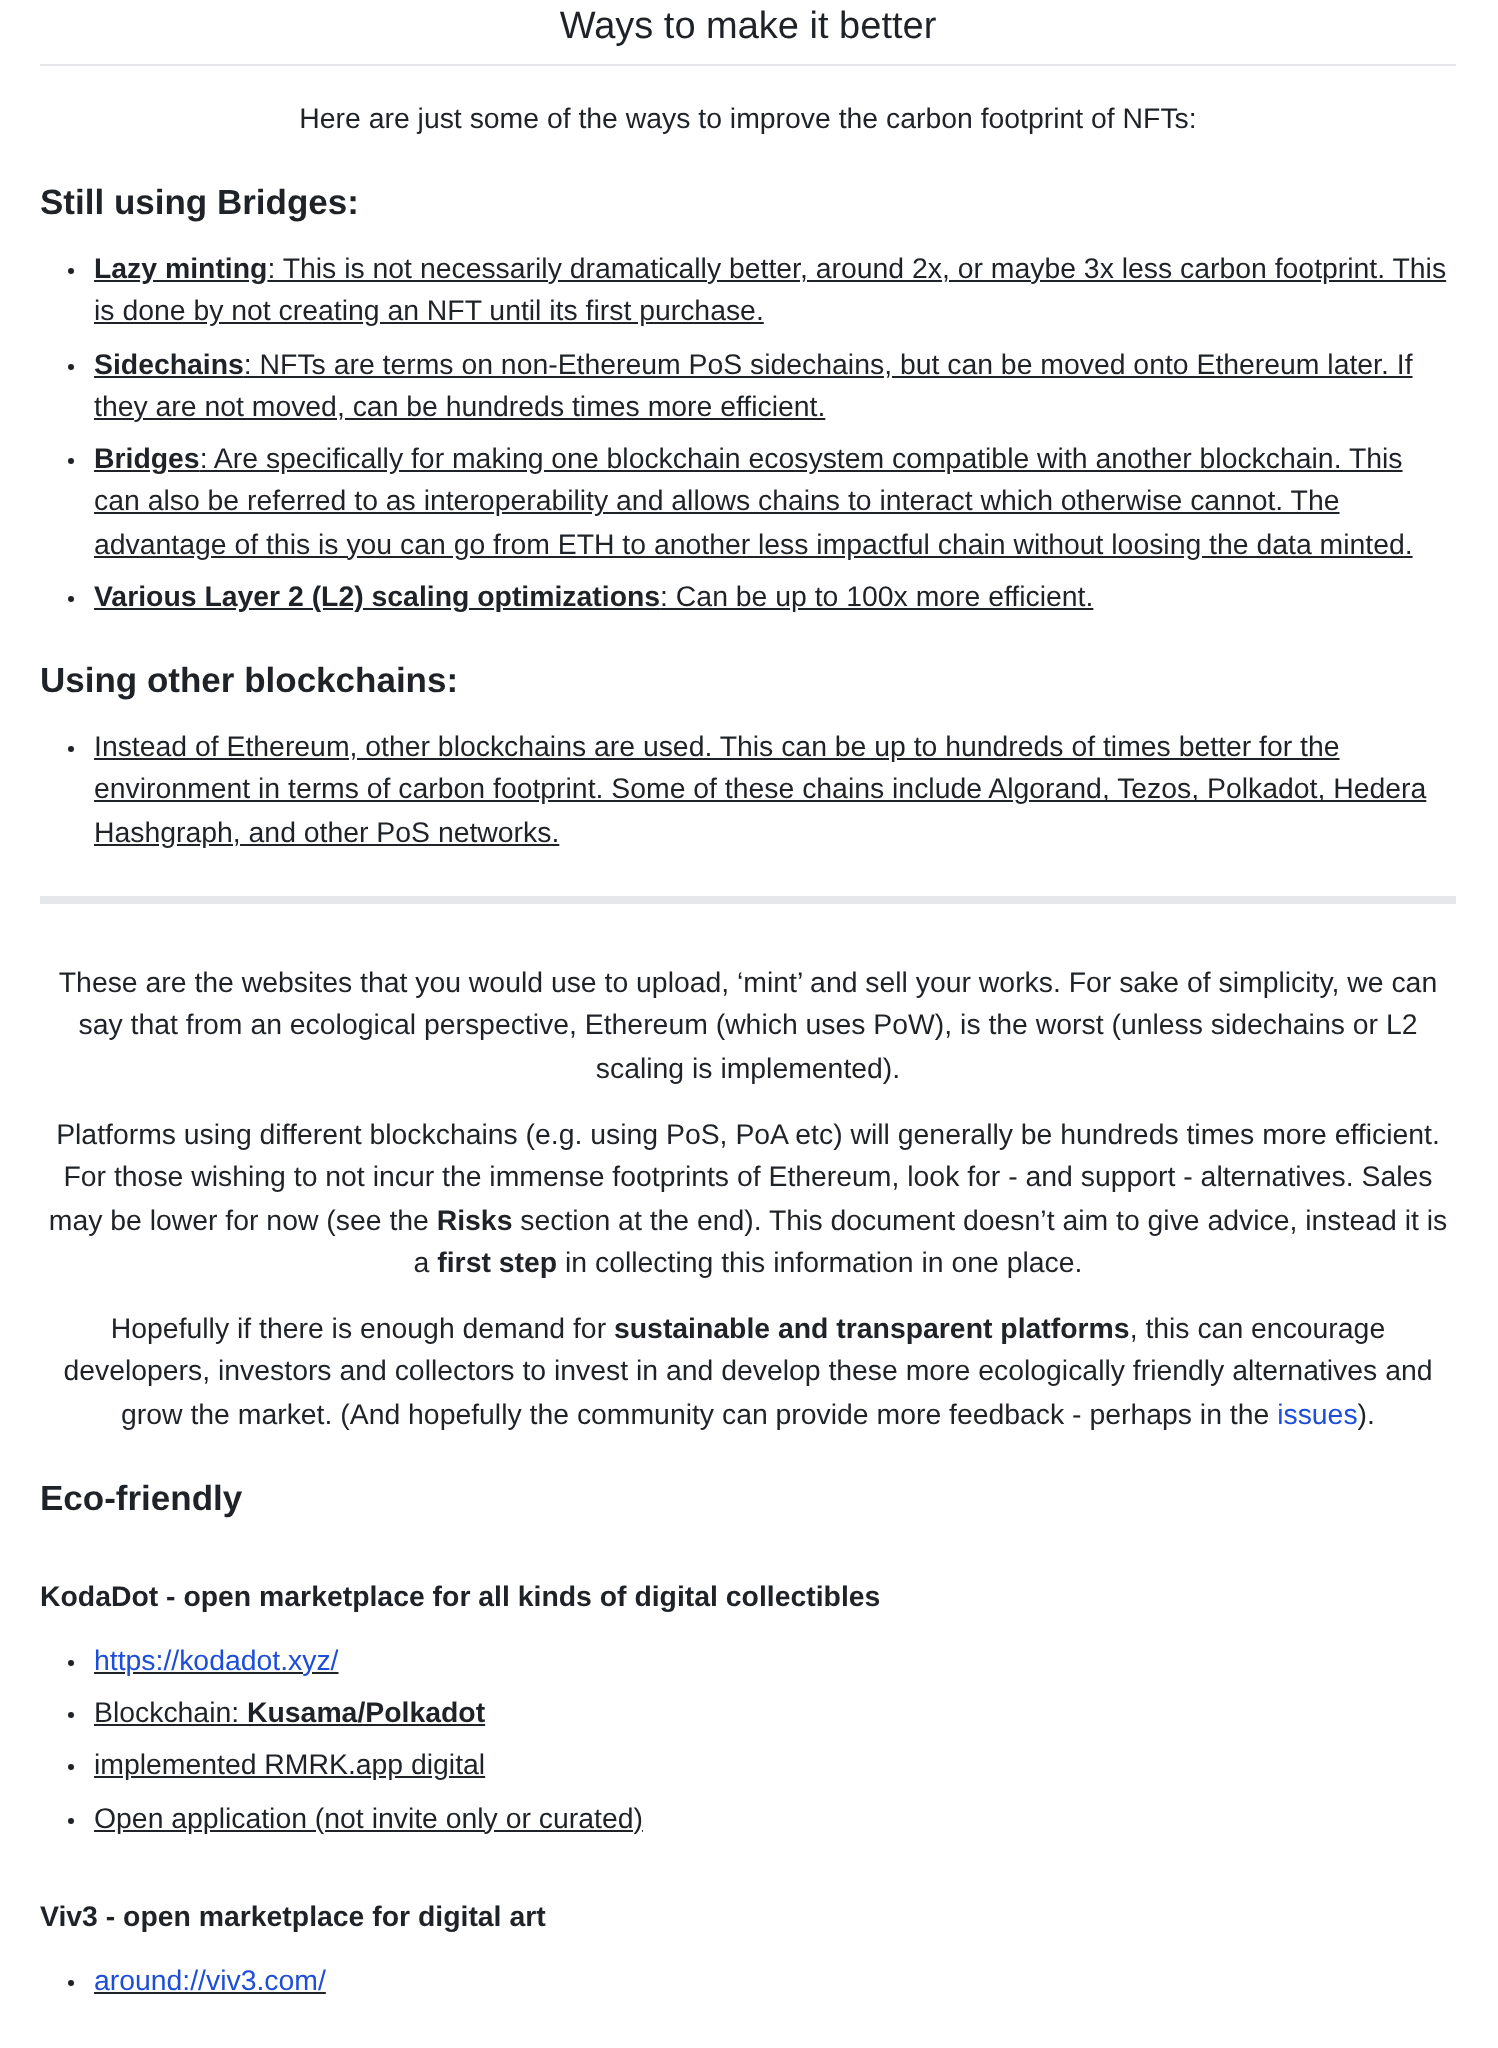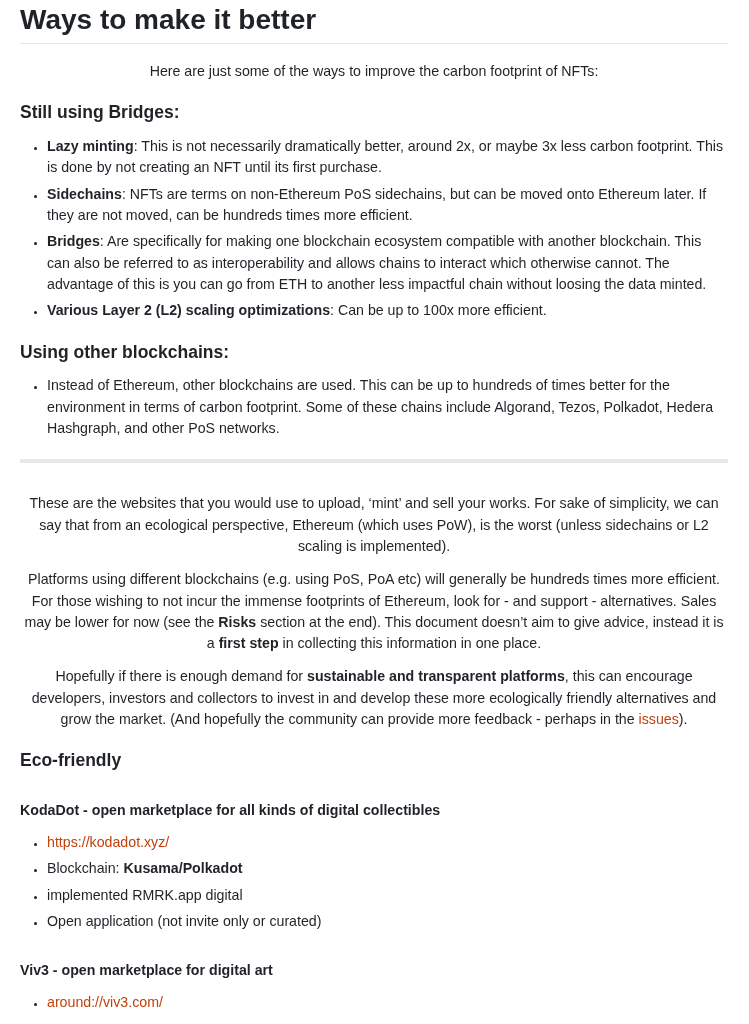--- a/index.html
+++ b/index.html
@@ -2,31 +2,31 @@
 <html><head>
 <meta charset="utf-8">
 <style>
   html, body { margin: 0; padding: 0; background: #ffffff; }
   body {
     width: 749px; height: 1024px; overflow: hidden;
     font-family: "Liberation Sans", sans-serif;
     color: #1f2328; font-size: 14.2px; line-height: 1.5;
   }
   .page { padding: 0 21px 0 20px; }
-  a { color: #c2410c; text-decoration: none; }
+  a { color: #1d4ed8; text-decoration: none; }
   h2 {
-    font-size: 28px; font-weight: 700; margin: 0; padding: 3px 0 6px 0;
-    border-bottom: 1px solid #e5e7ea; line-height: 1.25;
+    font-size: 19px; font-weight: 400; margin: 0; padding: 3px 0 6px 0;
+    border-bottom: 1px solid #e5e7ea; line-height: 1.25; text-align: center;
   }
   h2.first { padding-top: 2px; }
   h3 { font-size: 17.5px; font-weight: 600; margin: 20px 0 12px 0; line-height: 1.25; }
   h4 { font-size: 14.2px; font-weight: 600; margin: 30px 0 12px 0; line-height: 1.25; }
   p { margin: 0 0 12px 0; text-align: center; }
   ul { margin: 0 0 12px 0; padding-left: 27px; }
-  li { margin: 0 0 5px 0; }
+  li { margin: 0 0 5px 0; text-decoration: underline; }
   li::marker { font-size: 11px; }
   b { font-weight: 600; }
   .intro { margin-top: 17px; }
   hr.thick { border: none; height: 4px; background: #e5e7ea; margin: 20px 0 22px 0; }
   .after-h2 { margin-top: 30px; }
 </style>
 </head>
 <body>
 
 <div class="page">

